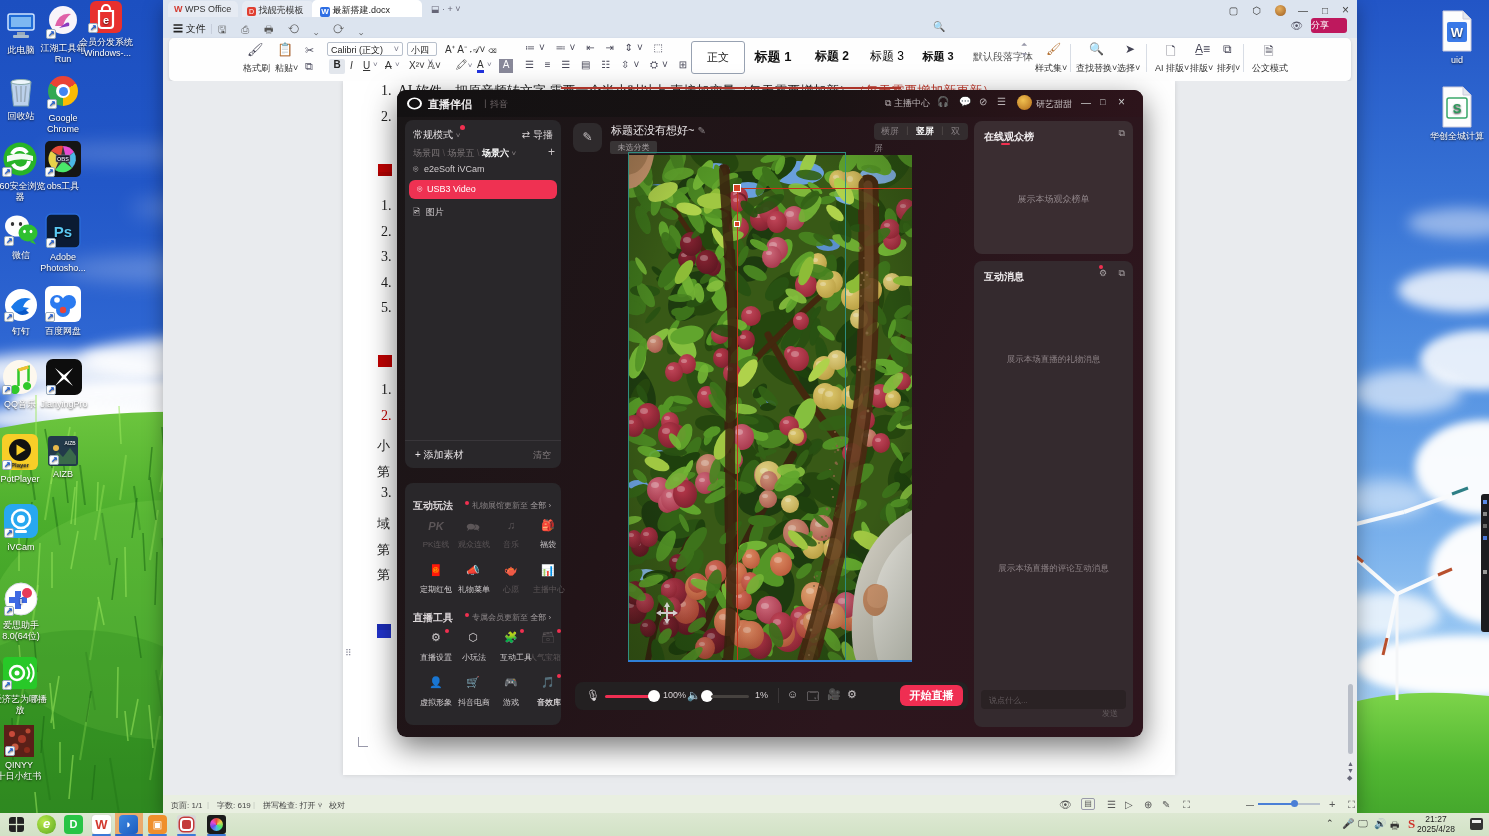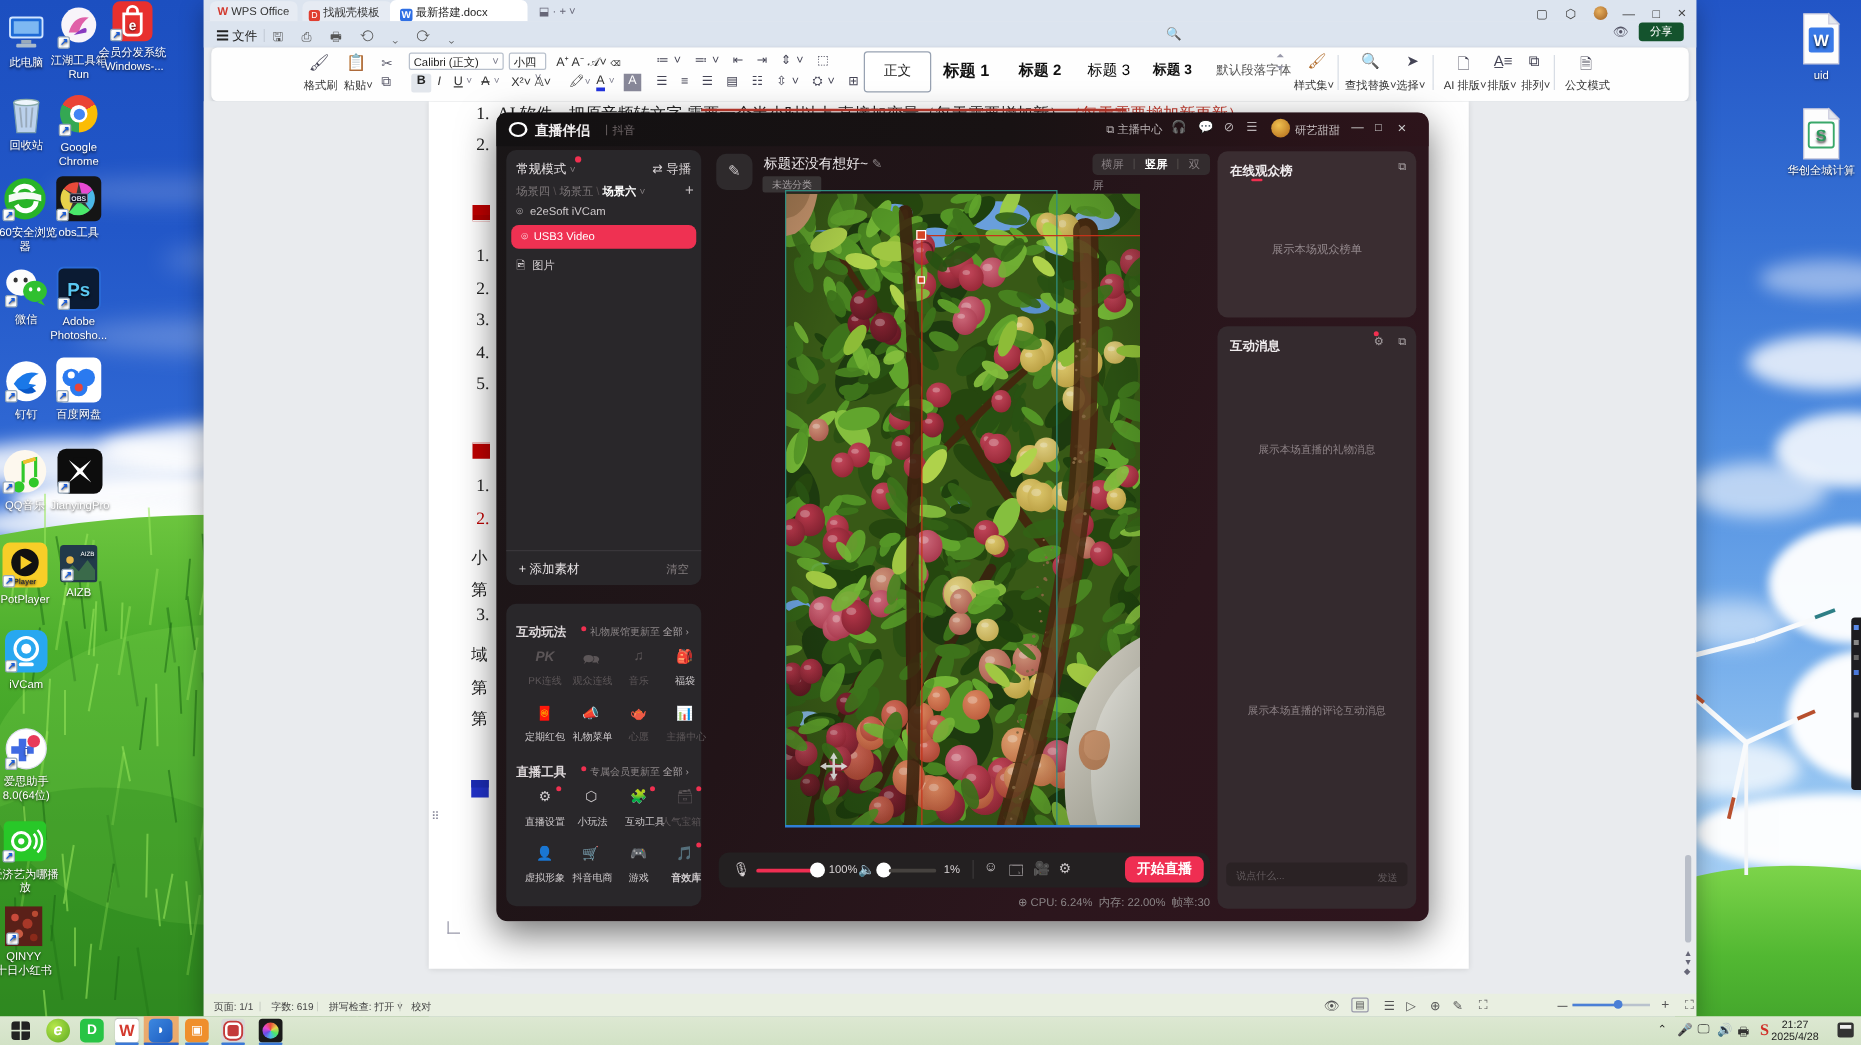--- a/index.html
+++ b/index.html
@@ -121,21 +121,21 @@
       <span style="margin-right:14px;">▢</span><span style="margin-right:14px;">⬡</span><span style="display:inline-block;width:11px;height:11px;border-radius:50%;background:radial-gradient(circle at 40% 35%,#e8b05e,#9c5c20);vertical-align:-2px;margin-right:12px;"></span><span style="margin-right:14px;">—</span><span style="margin-right:14px;">□</span><span style="font-size:12px;">×</span>
     </div>
   </div>
   <div id="wmenu">
     <span class="abs" style="left:10px;top:5px;font-size:10px;color:#222;">☰ 文件</span>
     <span class="abs" style="left:47px;top:5px;color:#c5ccd8;">|</span>
     <span class="abs" style="left:55px;top:5px;font-size:10px;color:#555;letter-spacing:6px;">🖫 ⎙ 🖶 ⟲ ⌄ ⟳ ⌄</span>
     <span class="abs" style="left:770px;top:4px;color:#555;font-size:10px;">🔍</span>
 
     <span class="abs" style="right:54px;top:3px;color:#556;font-size:10px;">👁</span>
-    <div class="abs" style="right:10px;top:1px;width:36px;height:15px;background:#14532d;border-radius:3px;color:#fff;font-size:9px;text-align:center;line-height:15px;margin-left:16px;">分享</div>
+    <div class="abs" style="right:10px;top:1px;width:36px;height:15px;background:#be185d;border-radius:3px;color:#fff;font-size:9px;text-align:left;line-height:15px;margin-left:16px;">分享</div>
   </div>
   <div id="wtools">
 
     <div class="abs" style="left:78px;top:4px;width:20px;height:17px;color:#445;font-size:13px;">🖌</div>
     <div class="abs" style="left:74px;top:24px;font-size:9px;color:#333;">格式刷</div>
     <div class="abs" style="left:108px;top:4px;width:20px;height:17px;color:#445;font-size:13px;">📋</div>
     <div class="abs" style="left:106px;top:24px;font-size:9px;color:#333;">粘贴˅</div>
     <div class="abs" style="left:136px;top:6px;color:#556;font-size:11px;">✂</div>
     <div class="abs" style="left:136px;top:22px;color:#556;font-size:11px;">⧉</div>
 
@@ -1196,40 +1196,37 @@
     <div class="abs" style="left:136px;top:13px;width:38px;height:3px;background:#46423f;border-radius:2px;"></div>
     <span class="abs" style="left:180px;top:8px;font-size:9px;color:#d9d4d6;">1%</span>
     <span class="abs" style="left:203px;top:6px;width:1px;height:15px;background:#3b3738;"></span>
     <span class="abs" style="left:212px;top:6px;font-size:11px;color:#c9c4c6;">☺</span>
     <span class="abs" style="left:232px;top:6px;font-size:11px;color:#c9c4c6;">🗔</span>
     <span class="abs" style="left:252px;top:6px;font-size:11px;color:#c9c4c6;">🎥</span>
     <span class="abs" style="left:272px;top:6px;font-size:11px;color:#c9c4c6;">⚙</span>
     <div id="gostream" style="left:325px;top:3px;width:63px;height:21px;font-size:11px;text-align:center;line-height:21px;">开始直播</div>
   </div>
 
-  <div class="abs" style="left:0;top:626px;width:571px;text-align:right;font-size:9px;color:#8a8486;">
-    ⊕ CPU: 6.24% &nbsp;内存: 22.00% &nbsp;帧率:30
-  </div>
 
   <div class="apanel" style="left:577px;top:31px;width:159px;height:133px;background:#3a2d31;">
     <span class="abs" style="left:10px;top:9px;font-size:10px;color:#f0ecee;font-weight:bold;">在线观众榜</span>
     <div class="abs" style="left:27px;top:22px;width:9px;height:2px;background:#f03050;border-radius:1px;"></div>
     <span class="abs" style="right:8px;top:7px;font-size:9px;color:#a8a2a4;">⧉</span>
     <div class="abs" style="left:0;top:72px;width:100%;text-align:center;font-size:9px;color:#92878b;">展示本场观众榜单</div>
   </div>
   <div class="apanel" style="left:577px;top:171px;width:159px;height:466px;background:#342a2e;">
     <span class="abs" style="left:10px;top:9px;font-size:10px;color:#f0ecee;font-weight:bold;">互动消息</span>
     <span class="abs" style="right:26px;top:7px;font-size:9px;color:#a8a2a4;">⚙</span>
     <span class="abs" style="right:30px;top:4px;width:4px;height:4px;background:#f03050;border-radius:50%;"></span>
     <span class="abs" style="right:8px;top:7px;font-size:9px;color:#a8a2a4;">⧉</span>
     <div class="abs" style="left:0;top:93px;width:100%;text-align:center;font-size:8.5px;color:#8d8286;">展示本场直播的礼物消息</div>
     <div class="abs" style="left:0;top:302px;width:100%;text-align:center;font-size:8.5px;color:#8d8286;">展示本场直播的评论互动消息</div>
     <div class="abs" style="left:7px;top:429px;width:145px;height:19px;background:#2a2224;border-radius:4px;">
       <span class="abs" style="left:8px;top:5px;font-size:8px;color:#635b5e;">说点什么...</span>
-      <span class="abs" style="right:8px;top:7px;font-size:8px;color:#635b5e;">发送</span>
+      <span class="abs" style="right:8px;top:18px;font-size:8px;color:#635b5e;">发送</span>
     </div>
   </div>
 </div>
 
 <div id="taskbar">
 
   <svg class="tbi" style="left:9px;top:4px;width:15px;height:15px;" viewBox="0 0 16 16">
       <g fill="#222">
         <rect x="0" y="0" width="7.3" height="7.3"></rect>
         <rect x="8.7" y="0" width="7.3" height="7.3"></rect>

